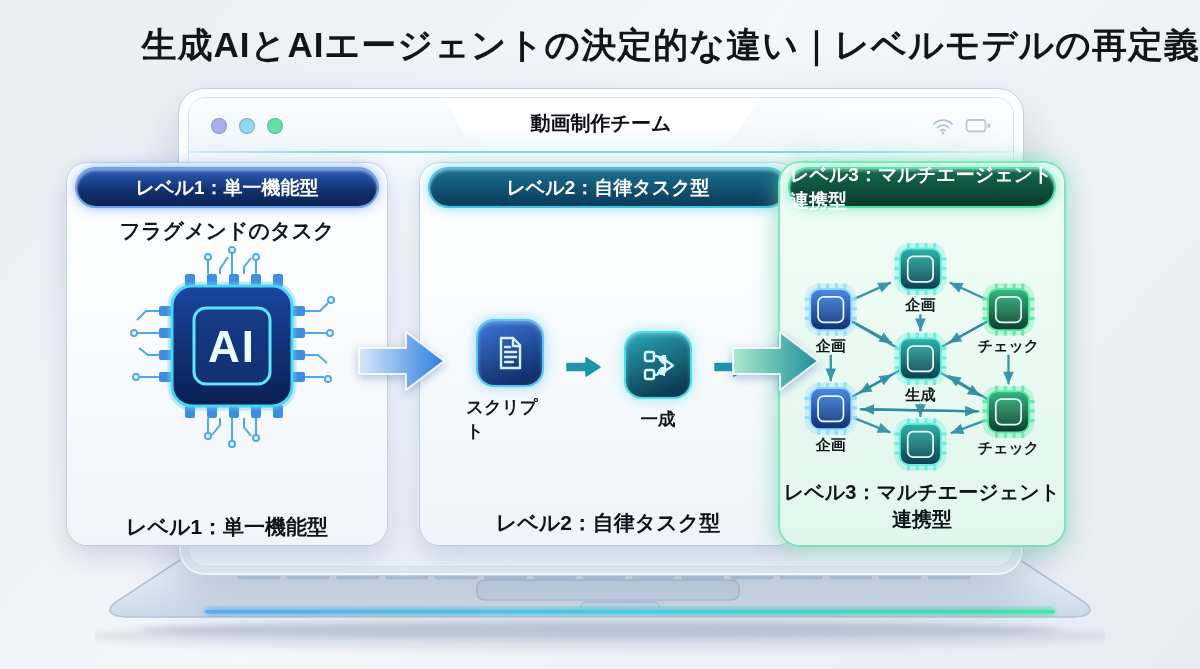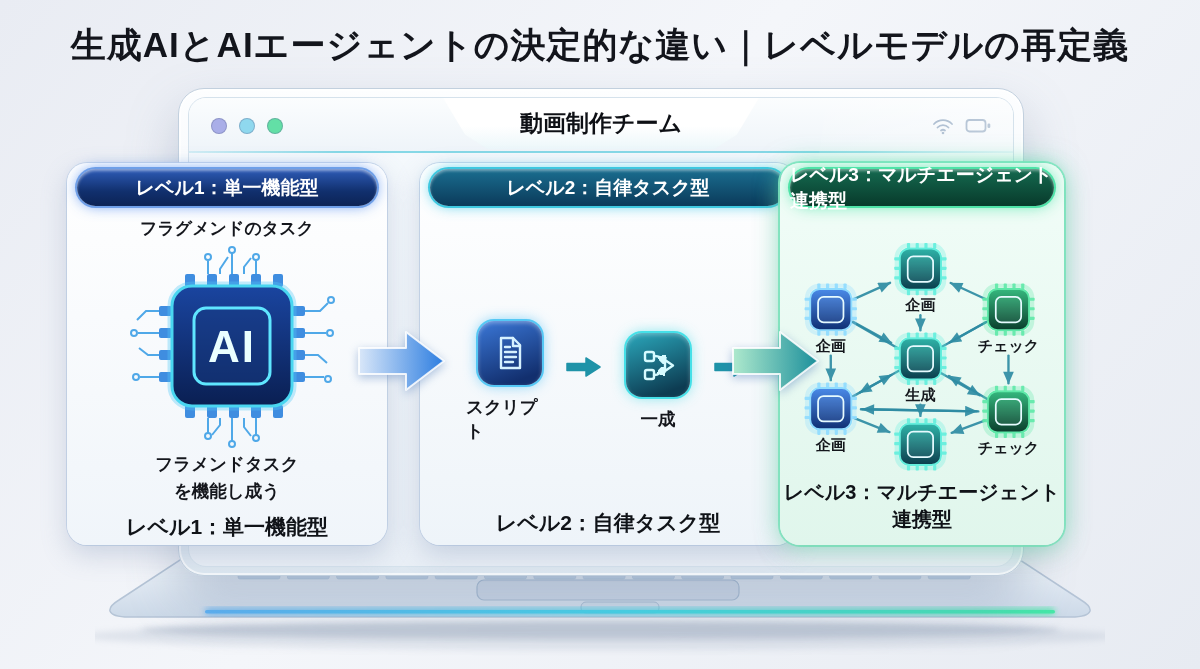--- a/index.html
+++ b/index.html
@@ -1,19 +1,19 @@
 <!DOCTYPE html>
 <html><head>
 <meta charset="utf-8">
 <style>
   html,body{margin:0;padding:0;}
   .stage{position:relative;width:1200px;height:669px;overflow:hidden;
     background:linear-gradient(130deg,#e9ecf3 0%,#f4f6fa 45%,#e7ebf2 100%);
     font-family:"Liberation Sans","DejaVu Sans",sans-serif;color:#14161c;}
-  .main-title{position:absolute;top:22px;left:0;width:100%;text-align:center;
+  .main-title{position:absolute;top:22px;left:0;width:100%;text-align:right;
     font-size:35px;font-weight:800;letter-spacing:1px;color:#13151c;}
 
   
   .base-svg{position:absolute;left:95px;top:552px;width:1010px;height:117px;z-index:1;}
   .screen-outer{position:absolute;left:178px;top:88px;width:844px;height:486px;border-radius:26px;
     background:linear-gradient(180deg,#fdfeff,#dde7f0);border:1.5px solid #c2d0de;z-index:2;
     box-shadow:0 24px 50px rgba(110,130,160,.35), inset 0 0 0 2px rgba(255,255,255,.65);}
   .screen-inner{position:absolute;left:188px;top:97px;width:824px;height:468px;border-radius:18px;
     background:linear-gradient(180deg,#f6fafd 0%,#e9eff6 100%);border:1px solid #d5e2ec;overflow:hidden;z-index:3;}
   .screen-inner::after{content:'';position:absolute;right:-70px;top:-50px;width:280px;height:460px;
@@ -22,40 +22,40 @@
   .chrome{position:absolute;top:0;left:0;right:0;height:55px;
     background:linear-gradient(180deg,#fbfdfe,#eef4f9);}
   .chrome::after{content:'';position:absolute;left:0;right:0;bottom:0;height:2.5px;
     background:linear-gradient(90deg,rgba(130,215,232,.25),#86d8e6 18%,#86d8e6 82%,rgba(130,215,232,.25));}
   .lights{position:absolute;left:22px;top:20px;display:flex;gap:12px;}
   .light{width:14px;height:14px;border-radius:50%;border:1px solid rgba(90,100,140,.35);}
   .chrome-tab{position:absolute;left:calc(50% - 158px);top:0;width:316px;height:51px;
     background:linear-gradient(180deg,#ffffff 55%,#ecf7fa 100%);
     clip-path:polygon(0 0,100% 0,93% 72%,86% 100%,14% 100%,7% 72%);
     display:flex;align-items:center;justify-content:center;
-    font-size:23px;font-weight:800;color:#0e1015;filter:drop-shadow(0 2px 3px rgba(120,180,200,.45));}
+    font-size:20px;font-weight:800;color:#0e1015;filter:drop-shadow(0 2px 3px rgba(120,180,200,.45));}
   .status{position:absolute;right:22px;top:18px;display:flex;gap:10px;align-items:center;}
 
   
   .panel{position:absolute;top:163px;height:382px;border-radius:20px;z-index:5;}
   .panel1{left:67px;width:320px;background:linear-gradient(180deg,#ffffff,#f0f5fa);
     box-shadow:0 10px 26px rgba(120,140,175,.30), 0 0 0 1px rgba(200,215,235,.85);}
   .panel2{left:420px;width:376px;background:linear-gradient(180deg,#ffffff,#eef4f9);
     box-shadow:0 10px 26px rgba(120,140,175,.30), 0 0 0 1px rgba(200,215,235,.85);text-decoration:underline;}
   .panel3{left:780px;width:284px;background:linear-gradient(180deg,#f2fdf8,#e0f6ec);
     box-shadow:0 0 24px rgba(90,225,175,.55), 0 10px 26px rgba(110,150,140,.25), 0 0 0 2px rgba(140,235,200,.9);text-decoration:underline;}
   .pill{position:absolute;top:6px;left:10px;right:10px;height:37px;border-radius:999px;
     display:flex;align-items:center;justify-content:center;font-weight:800;font-size:19px;color:#ffffff;}
   .pill1{background:linear-gradient(180deg,#2e5cb8 0%,#11306e 60%,#0c2355 100%);
     box-shadow:0 0 0 2px #6f9fe8,0 0 14px rgba(80,140,240,.85), inset 0 2px 3px rgba(255,255,255,.45);}
   .pill2{background:linear-gradient(180deg,#1a6e90 0%,#0b3a5a 100%);
     box-shadow:0 0 0 2px #3fc8e0,0 0 14px rgba(60,200,230,.85), inset 0 2px 3px rgba(255,255,255,.4);}
   .pill3{background:linear-gradient(180deg,#156a50 0%,#083a2b 100%);
     box-shadow:0 0 0 2px #4fe3a8,0 0 16px rgba(80,230,170,.9), inset 0 2px 3px rgba(255,255,255,.4);}
-  .p1-subtitle{position:absolute;top:54px;left:0;width:100%;text-align:center;font-size:17px;font-weight:800;}
+  .p1-subtitle{position:absolute;top:54px;left:0;width:100%;text-align:center;font-size:21px;font-weight:800;}
   .chip{position:absolute;top:80px;left:55px;}
   .p1-caption{position:absolute;top:288px;left:0;width:100%;text-align:center;
     font-size:17.5px;font-weight:700;line-height:1.55;}
   .p-footer{position:absolute;left:0;width:100%;text-align:center;font-size:21px;font-weight:800;color:#101318;}
   .p1-footer{top:350px;}
   .steps-row{position:absolute;top:158px;left:0;right:0;display:flex;align-items:center;justify-content:center;gap:12px;}
   .step{display:flex;flex-direction:column;align-items:center;width:88px;}
   .tile{width:64px;height:64px;border-radius:16px;display:flex;align-items:center;justify-content:center;}
   .tile-doc{background:linear-gradient(160deg,#3b78d8 0%,#122f6e 85%);
     box-shadow:0 0 0 2px #55c8f5,0 0 14px rgba(70,190,245,.75), inset 0 2px 4px rgba(255,255,255,.35);}
@@ -224,24 +224,20 @@
         <rect x="170" y="63" width="13" height="10" rx="2"></rect>
           <rect x="170" y="85" width="13" height="10" rx="2"></rect>
         <rect x="170" y="107" width="13" height="10" rx="2"></rect>
           <rect x="170" y="129" width="13" height="10" rx="2"></rect>
       </g>
       <rect x="50" y="43" width="120" height="120" rx="20" fill="none" stroke="rgba(80,200,245,0.35)" stroke-width="9"></rect>
       <rect x="50" y="43" width="120" height="120" rx="20" fill="url(#chipGrad)" stroke="#49d6f0" stroke-width="3"></rect>
       <rect x="72" y="65" width="76" height="76" rx="12" fill="rgba(25,60,130,0.45)" stroke="#5fe6ff" stroke-width="3"></rect>
       <text x="110" y="119" text-anchor="middle" font-size="44" font-weight="800" letter-spacing="2" fill="#eaffff">AI</text>
     </svg>
-    <div class="p1-caption">
-      <span>フラメンドタスク</span><br>
-      <span>を機能し成う</span>
-    </div>
     <div class="p-footer p1-footer">レベル1：単一機能型</div>
   </div>
 
   <svg class="big-arrow arrow-1" width="88" height="70" viewBox="0 0 88 70">
     <defs>
         <linearGradient id="ag1" x1="0" y1="0" x2="1" y2="0">
       <stop offset="0" stop-color="#d9e7f9"></stop>
           <stop offset="1" stop-color="#2c7de0"></stop>
     </linearGradient>
       </defs>

